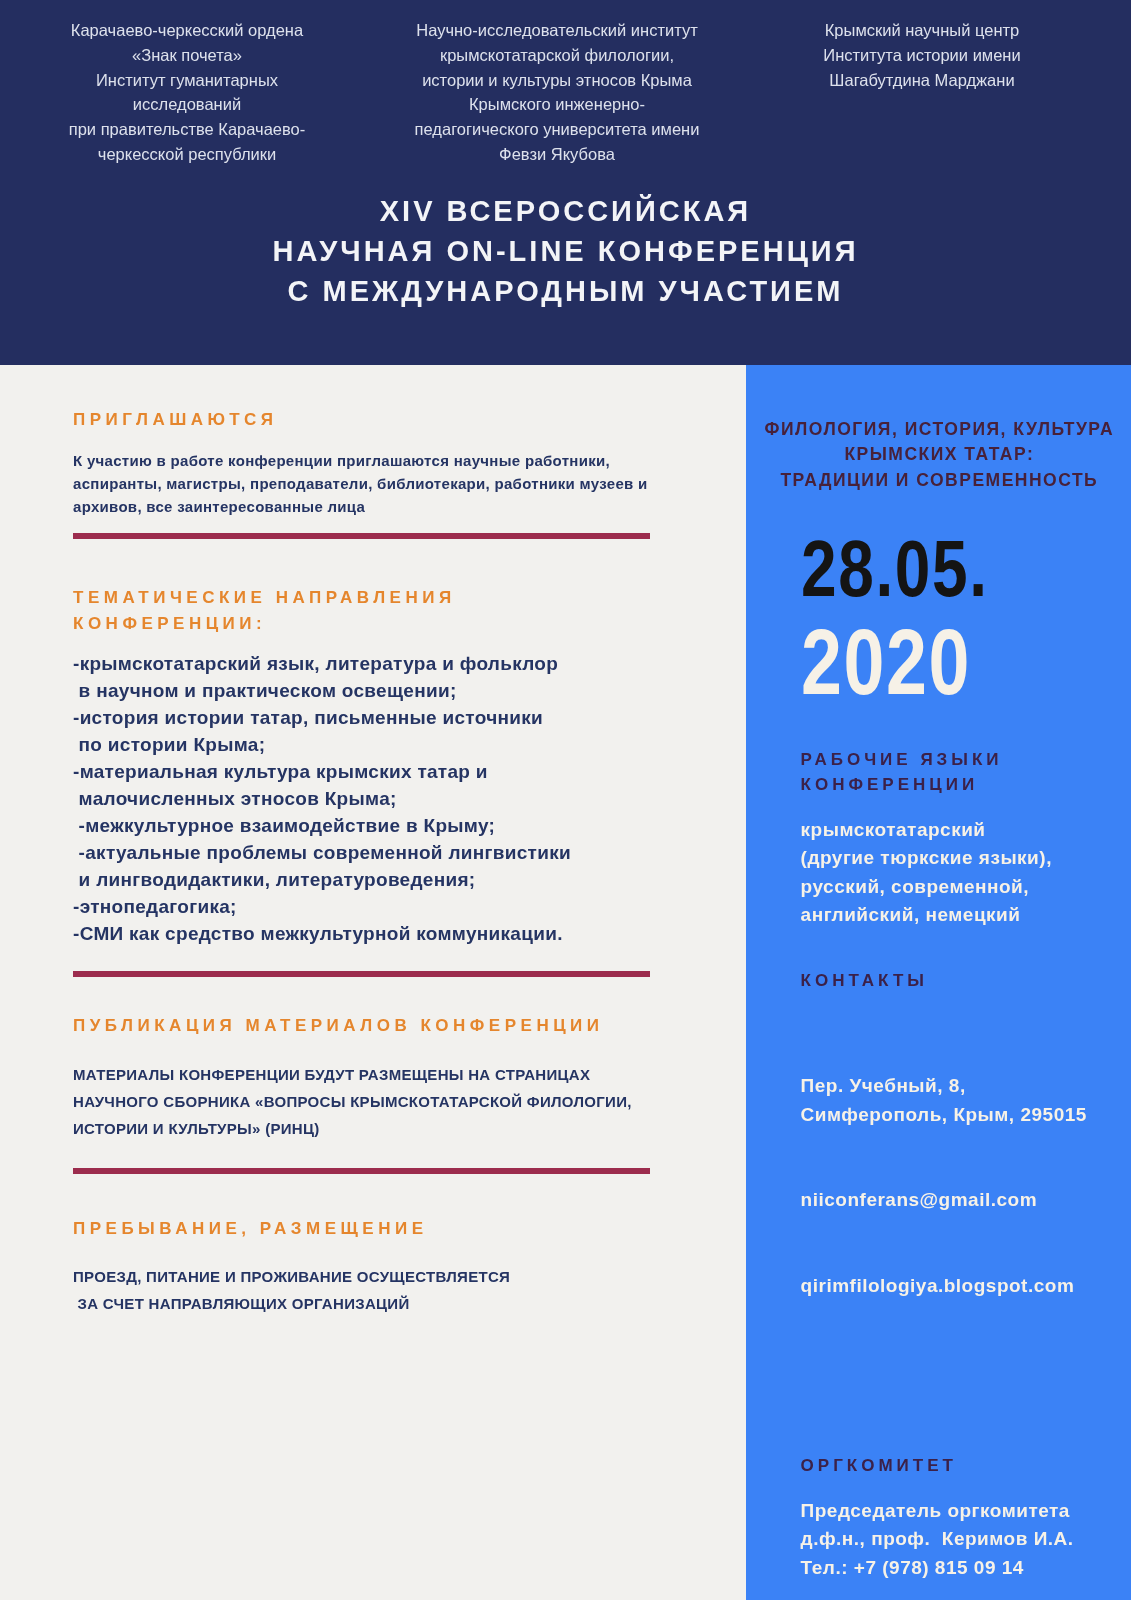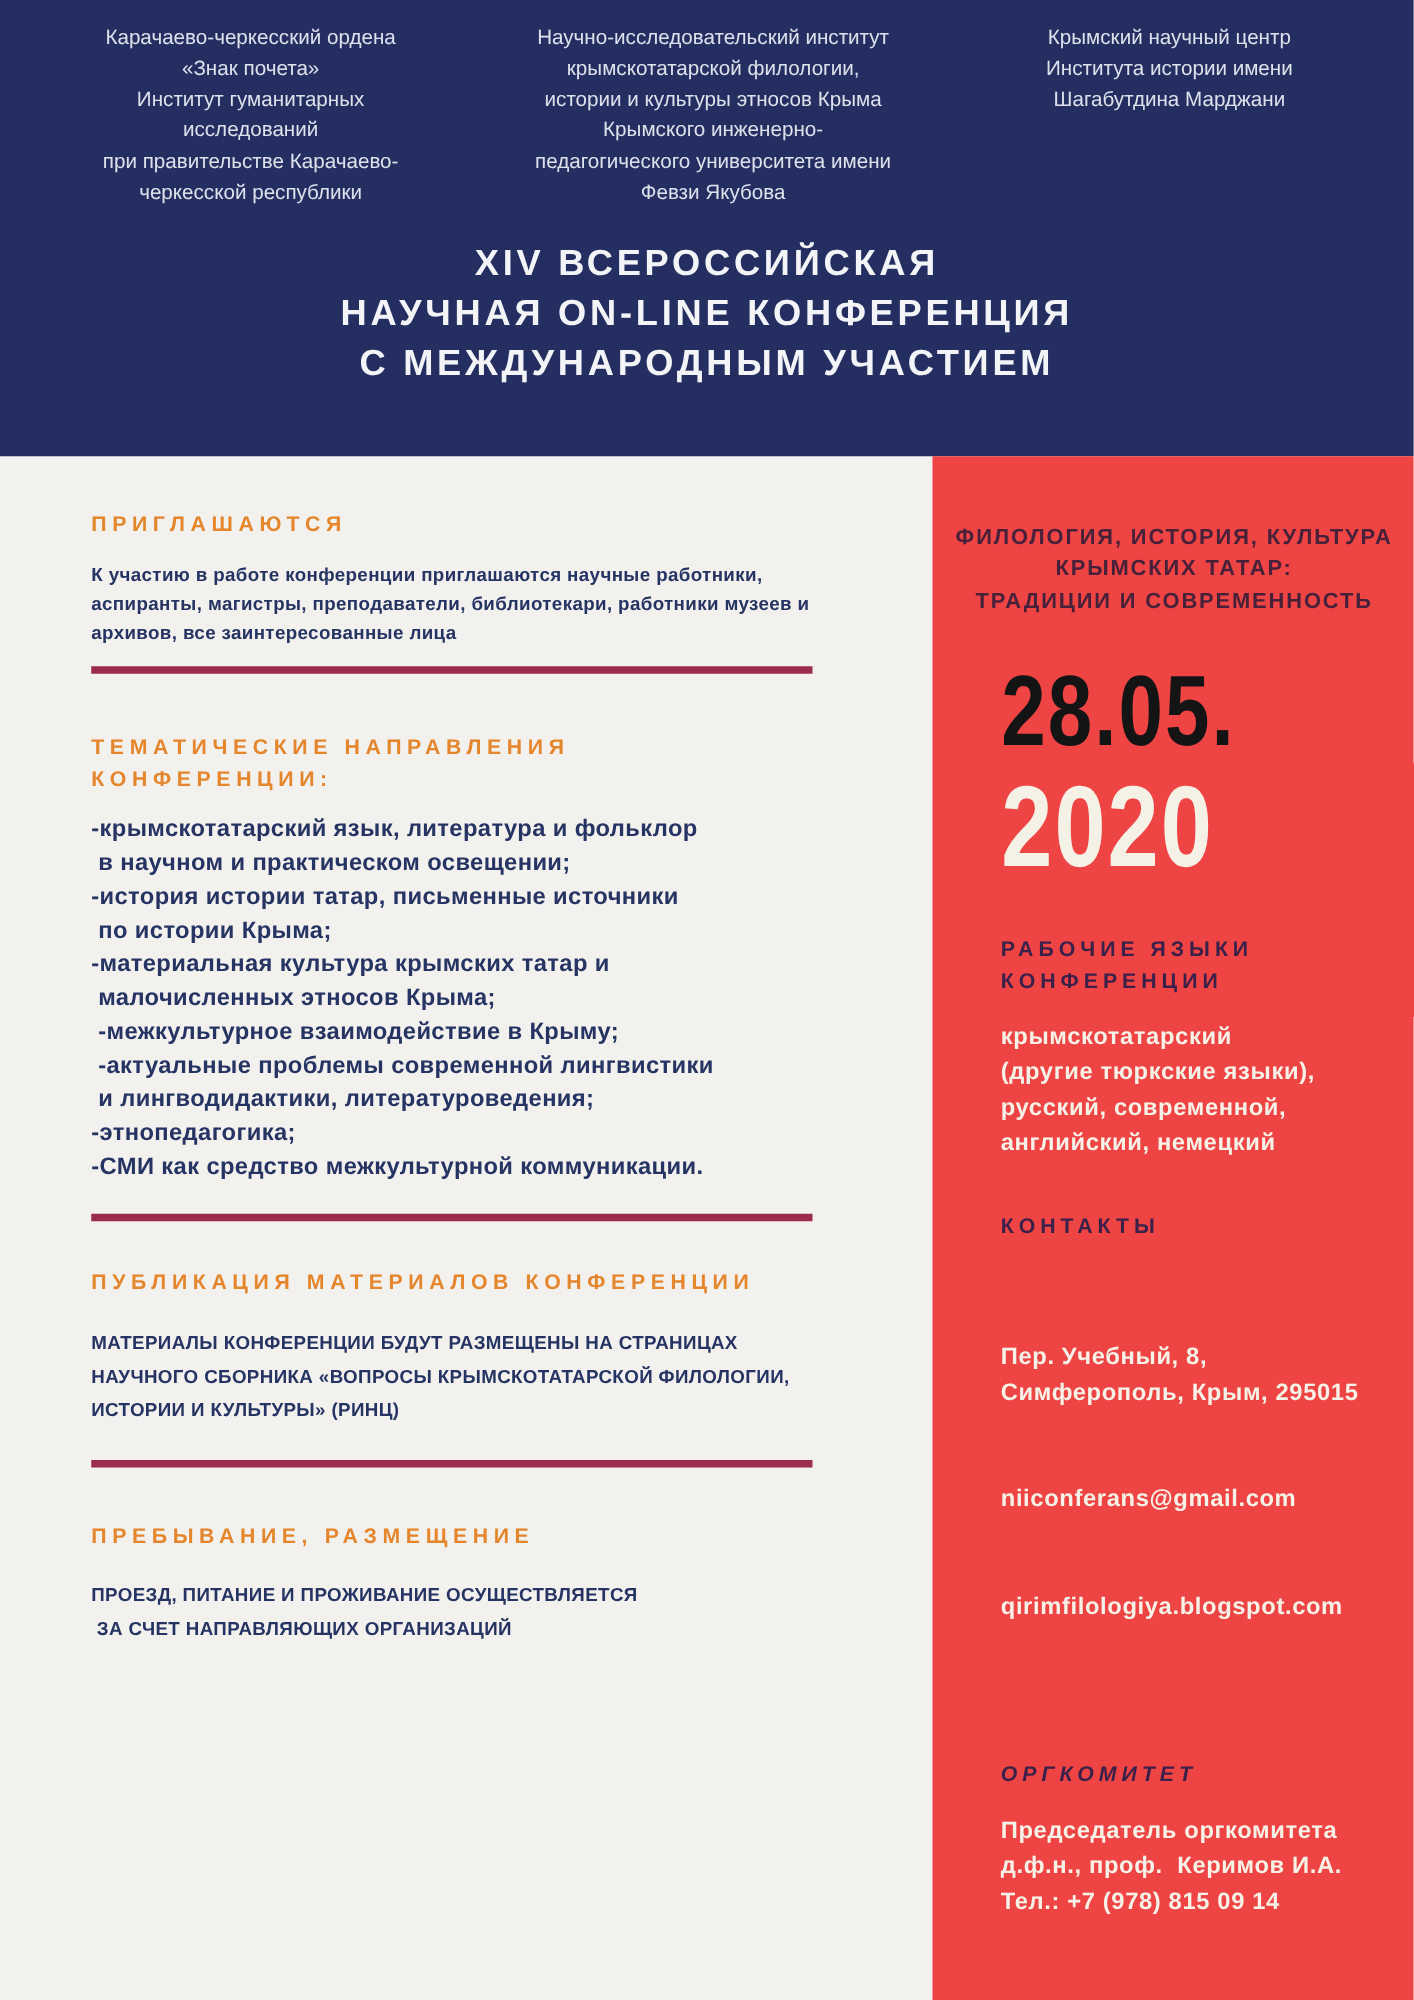--- a/index.html
+++ b/index.html
@@ -1,33 +1,33 @@
 <!DOCTYPE html>
 <html><head>
 <meta charset="utf-8">
 <style>
   * { margin:0; padding:0; box-sizing:border-box; }
   body { background:#ffffff; font-family:"Liberation Sans","DejaVu Sans",sans-serif; }
   .poster { width:1131px; height:1600px; position:relative; overflow:hidden; background:#f2f1ee; }
 
   
   .header { height:365px; background:#242e60; padding:18px 22px 0 22px; }
-  .orgs { display:flex; justify-content:center; text-align:center;
+  .orgs { display:flex; justify-content:flex-start; text-align:center;
           color:#dde1ec; font-size:16.5px; line-height:1.5; }
   .org { white-space:pre-line; }
   .org-left  { width:330px; }
   .org-center{ width:410px; }
   .org-right { width:320px; }
   .title { margin-top:24px; text-align:center; color:#f3f4f7; font-size:29px;
            font-weight:700; letter-spacing:3px; line-height:1.38; white-space:pre-line; }
 
   
   .content { display:flex; height:1235px; }
   .main { width:748px; padding:42px 96px 0 73px; }
-  .side { width:387px; background:#ef4444; padding:0; color:#f7f2e7; }
+  .side { width:387px; background:#3b82f6; padding:0; color:#f7f2e7; }
 
   
   .h-orange { color:#e5862d; font-size:17px; font-weight:700; letter-spacing:4.5px;
               line-height:1.5; white-space:pre-line; }
   .body-navy { color:#253463; font-weight:700; font-size:15px; line-height:1.55;
                letter-spacing:0.3px; white-space:pre-wrap; }
   .invited-body { margin-top:16px; }
   .divider { height:6px; background:#9c2c4d; }
   .div1 { margin-top:15px; }
   .div2 { margin-top:24px; }
@@ -46,21 +46,21 @@
            font-size:17.5px; letter-spacing:1.5px; line-height:1.45; white-space:pre-line; }
   .date-block { margin:38px 0 0 55px; }
   .date-day  { font-size:80px; font-weight:700; line-height:0.95; color:#141414;
                letter-spacing:2px; transform:scaleX(0.8); transform-origin:left top; }
   .date-year { margin-top:12px; font-size:92px; font-weight:700; line-height:0.95;
                color:#f6f1e7; letter-spacing:2px; transform:scaleX(0.8); transform-origin:left top; }
   .side-h { margin:0 30px 0 55px; color:#3b2149; font-size:17px; font-weight:700;
             letter-spacing:4px; line-height:1.5; white-space:pre-line; }
   .side-h-langs { margin-top:40px; }
   .side-h-contacts { margin-top:38px; }
-  .side-h-committee { margin-top:50px;font-style:italic; }
+  .side-h-committee { margin-top:96px; }
   .side-body { margin:0 28px 0 55px; color:#f7f2e7; font-weight:700; font-size:19px;
                line-height:28.5px; letter-spacing:0.5px; white-space:pre-wrap; }
   .langs-body { margin-top:18px; }
   .contacts-body { margin-top:22px; }
   .committee-body { margin-top:18px; }
 </style>
 </head>
 <body>
 
 <div class="poster">

